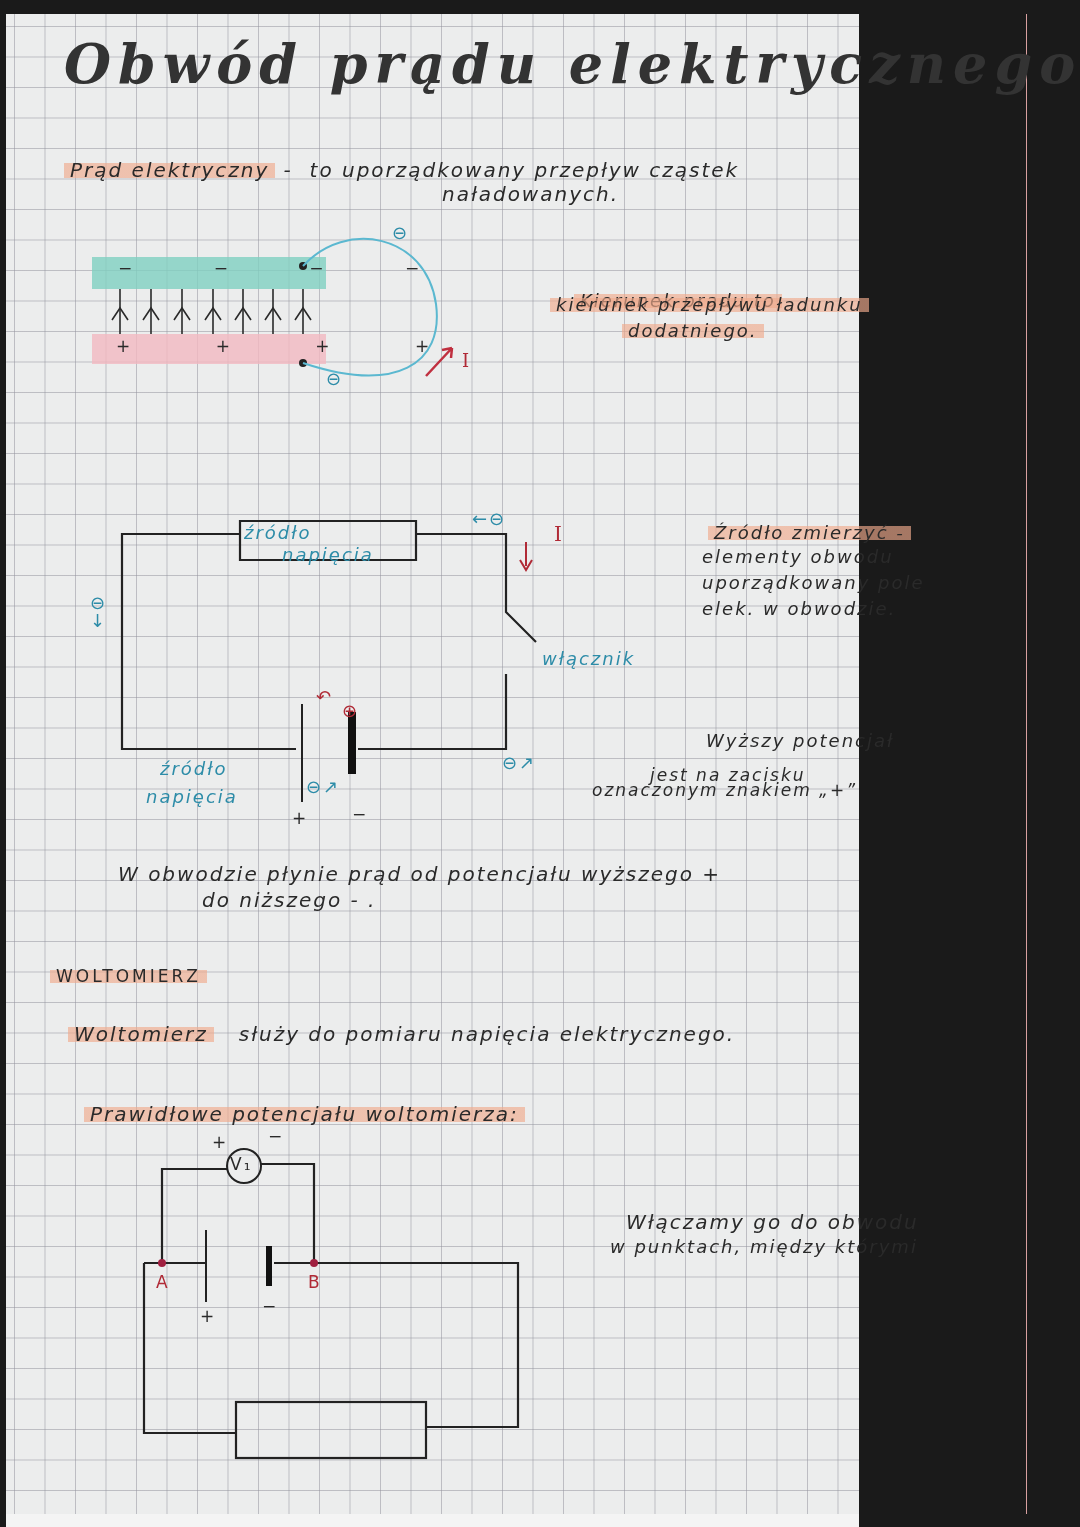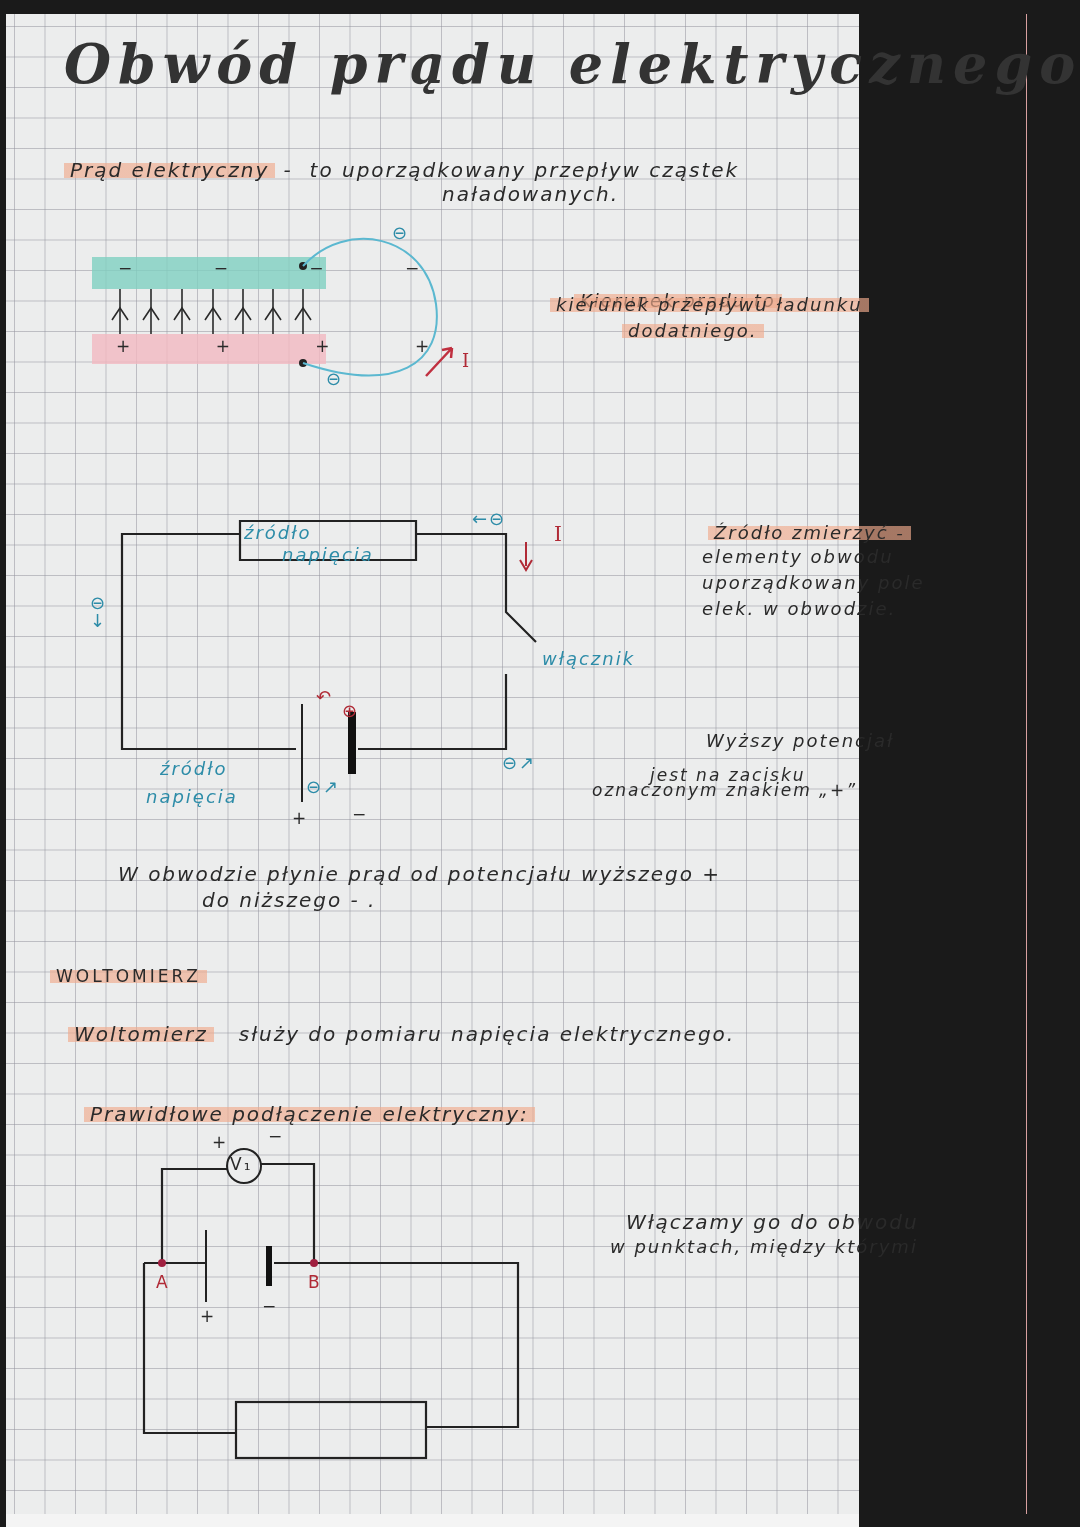--- a/index.html
+++ b/index.html
@@ -101,21 +101,21 @@
   <div class="hand t17" style="left:586px;top:766px;">oznaczonym znakiem „+”</div>
 
   <div class="hand t20" style="left:112px;top:848px;">W obwodzie płynie prąd od potencjału wyższego +</div>
   <div class="hand t20" style="left:196px;top:874px;">do niższego - .</div>
 
   <div class="hand t17 caps" style="left:44px;top:952px;"><span class="hl">WOLTOMIERZ</span></div>
   <div class="hand t20" style="left:62px;top:1008px;">
     <span class="hl">Woltomierz</span>
     &nbsp;&nbsp;<span>służy do pomiaru napięcia elektrycznego.</span>
   </div>
-  <div class="hand t20" style="left:78px;top:1088px;"><span class="hl">Prawidłowe podłączenie elektryczny:</span></div>
+  <div class="hand t20" style="left:78px;top:1088px;"><span class="hl">Prawidłowe potencjału woltomierza:</span></div>
 
   <svg style="left:0;top:0;" width="1068" height="1500">
     <circle cx="238" cy="1152" r="17" stroke="#222" stroke-width="2" fill="none"></circle>
     <path class="line" d="M221,1155 L156,1155 L156,1249"></path>
     <path class="line" d="M255,1150 L308,1150 L308,1249"></path>
     <path class="line" d="M138,1249 L200,1249"></path>
     <path class="line" d="M268,1249 L512,1249 L512,1413 L420,1413"></path>
     <path class="line" d="M138,1249 L138,1419 L230,1419"></path>
     <rect x="230" y="1388" width="190" height="56" class="line"></rect>
     <line x1="200" y1="1216" x2="200" y2="1288" stroke="#222" stroke-width="2"></line>

